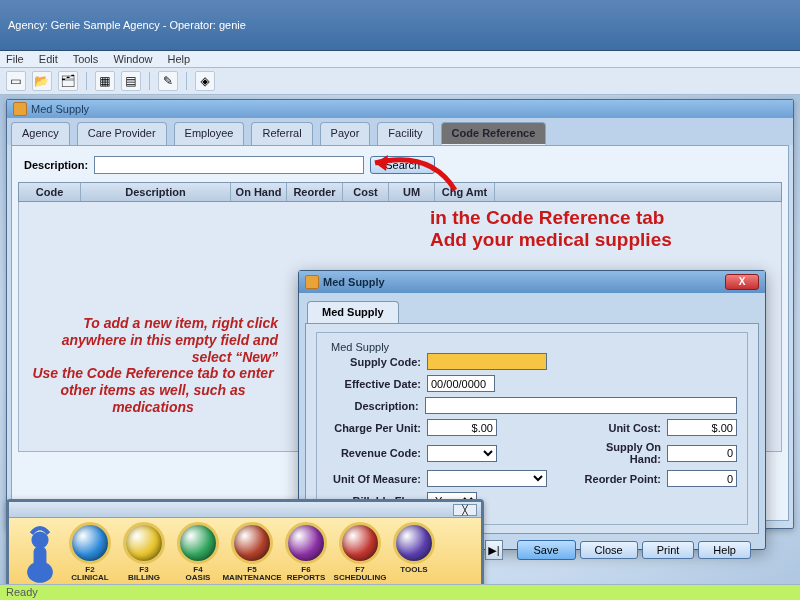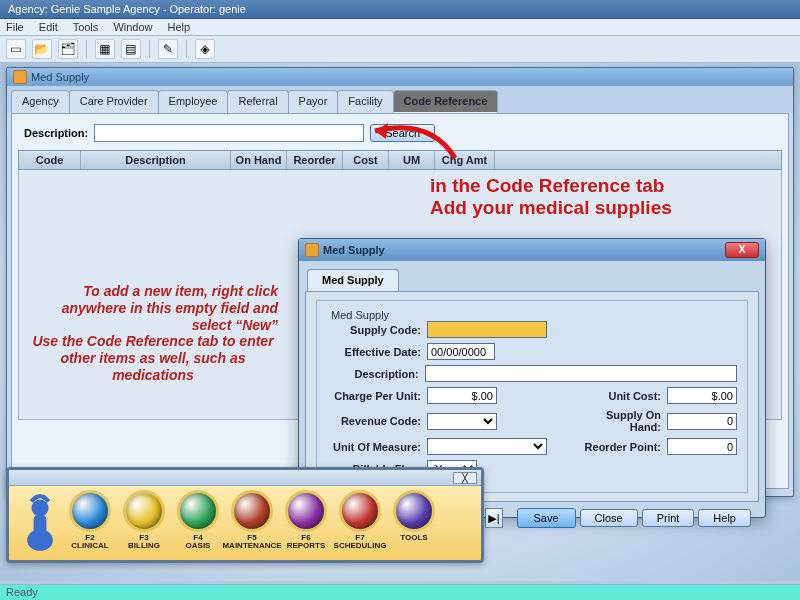--- a/index.html
+++ b/index.html
@@ -1,30 +1,30 @@
 <!DOCTYPE html>
 <html><head>
 <meta charset="utf-8">
 <style>
   * { box-sizing: border-box; margin: 0; padding: 0; }
   html, body { width: 800px; height: 600px; overflow: hidden; font-family: Tahoma, Arial, sans-serif; font-size: 11px; background: linear-gradient(#d5e4f2,#b6cbe0); }
   
-  .app-title { background: linear-gradient(#5c86b8,#3e6ea5); color: #fff; padding: 3px 8px; font-size: 11px; border-bottom:1px solid #2a4d76;}
+  .app-title { background: linear-gradient(#5c86b8,#3e6ea5); color: #fff; padding: 19px 8px; font-size: 11px; border-bottom:1px solid #2a4d76;}
   .menubar { background:#e7f0fa; padding: 2px 6px; color:#333; border-bottom:1px solid #a6bcd3;}
   .menubar span { margin-right: 12px; cursor:default; }
   .toolbar { background:#dfe9f5; padding:3px 6px; border-bottom:1px solid #a6bcd3; display:flex; gap:6px; align-items:center;}
   .toolbar .tbtn { width:20px; height:20px; display:inline-flex; align-items:center; justify-content:center; background:#f3f7fb; border:1px solid #bcc9d8; border-radius:2px; font-size:12px;}
   .sep { width:1px; height:18px; background:#a6bcd3; margin:0 2px;}
   .workspace { position:relative; width:100%; height: calc(600px - 18px - 20px - 28px - 16px); background: radial-gradient(ellipse at center,#ffffff 0%, #cfe0f2 55%, #aac3de 100%);}
-  .statusbar { position:absolute; bottom:0; left:0; right:0; height:16px; background:#5eead4; border-top:1px solid #9fb4cb; padding:1px 6px; color:#556;}
+  .statusbar { position:absolute; bottom:0; left:0; right:0; height:16px; background:#bef264; border-top:1px solid #9fb4cb; padding:1px 6px; color:#556;}
   
   .child-window { position:absolute; left:6px; top:4px; right:6px; height:430px; border:1px solid #4d6b8e; background:#c9dcef; border-radius:2px; box-shadow:0 2px 6px rgba(0,0,0,.25);}
   .child-title { background:linear-gradient(#94c0ea,#6fa1d4); padding:2px 6px; color:#1a3a5c; font-size:11px; display:flex; align-items:center; gap:4px;}
   .child-title .icon { width:14px; height:14px; background:#e9a33b; border:1px solid #b87420; border-radius:2px;}
-  .tabs { display:flex; background:#bcd2ea; padding:4px 4px 0 4px; gap:0; border-bottom:0;}
+  .tabs { display:flex; background:#bcd2ea; padding:4px 4px 0 4px; gap:8px; border-bottom:0;}
   .tab { padding:4px 10px 5px; background:#d4e1f0; border:1px solid #8aa6c3; border-bottom:none; border-top-left-radius:4px; border-top-right-radius:4px; margin-right:-1px; color:#223; cursor:default; font-size:11px;}
   .tab.active { background:#737373; font-weight:bold; position:relative; z-index:2; border-bottom:1px solid #eaf2fb;}
   .tab-panel { background:#eaf2fb; border:1px solid #8aa6c3; margin:0 4px 4px 4px; height:calc(100% - 22px - 30px); padding:6px;}
   .search-row { display:flex; align-items:center; gap:6px; padding:4px 6px 8px; }
   .search-row label { font-weight:bold; }
   .search-row input { flex:0 0 270px; height:18px; border:1px solid #6b86a3; padding:1px 3px; background:#fff;}
   .btn { background:linear-gradient(#e8f2ff,#bcd6f2); border:1px solid #4f76a3; border-radius:3px; padding:2px 14px; cursor:default; font-size:11px;}
   .grid-head { display:grid; grid-template-columns: 62px 150px 56px 56px 46px 46px 60px; background:linear-gradient(#d6e3f2,#b9cce2); border:1px solid #7f99b5;}
   .grid-head div { border-right:1px solid #93acc6; text-align:center; padding:3px 2px; font-size:11px; font-weight:bold; color:#223;}
   .grid-body { height:250px; background:#dfe9f5; border:1px solid #9fb4cb; border-top:none;}

